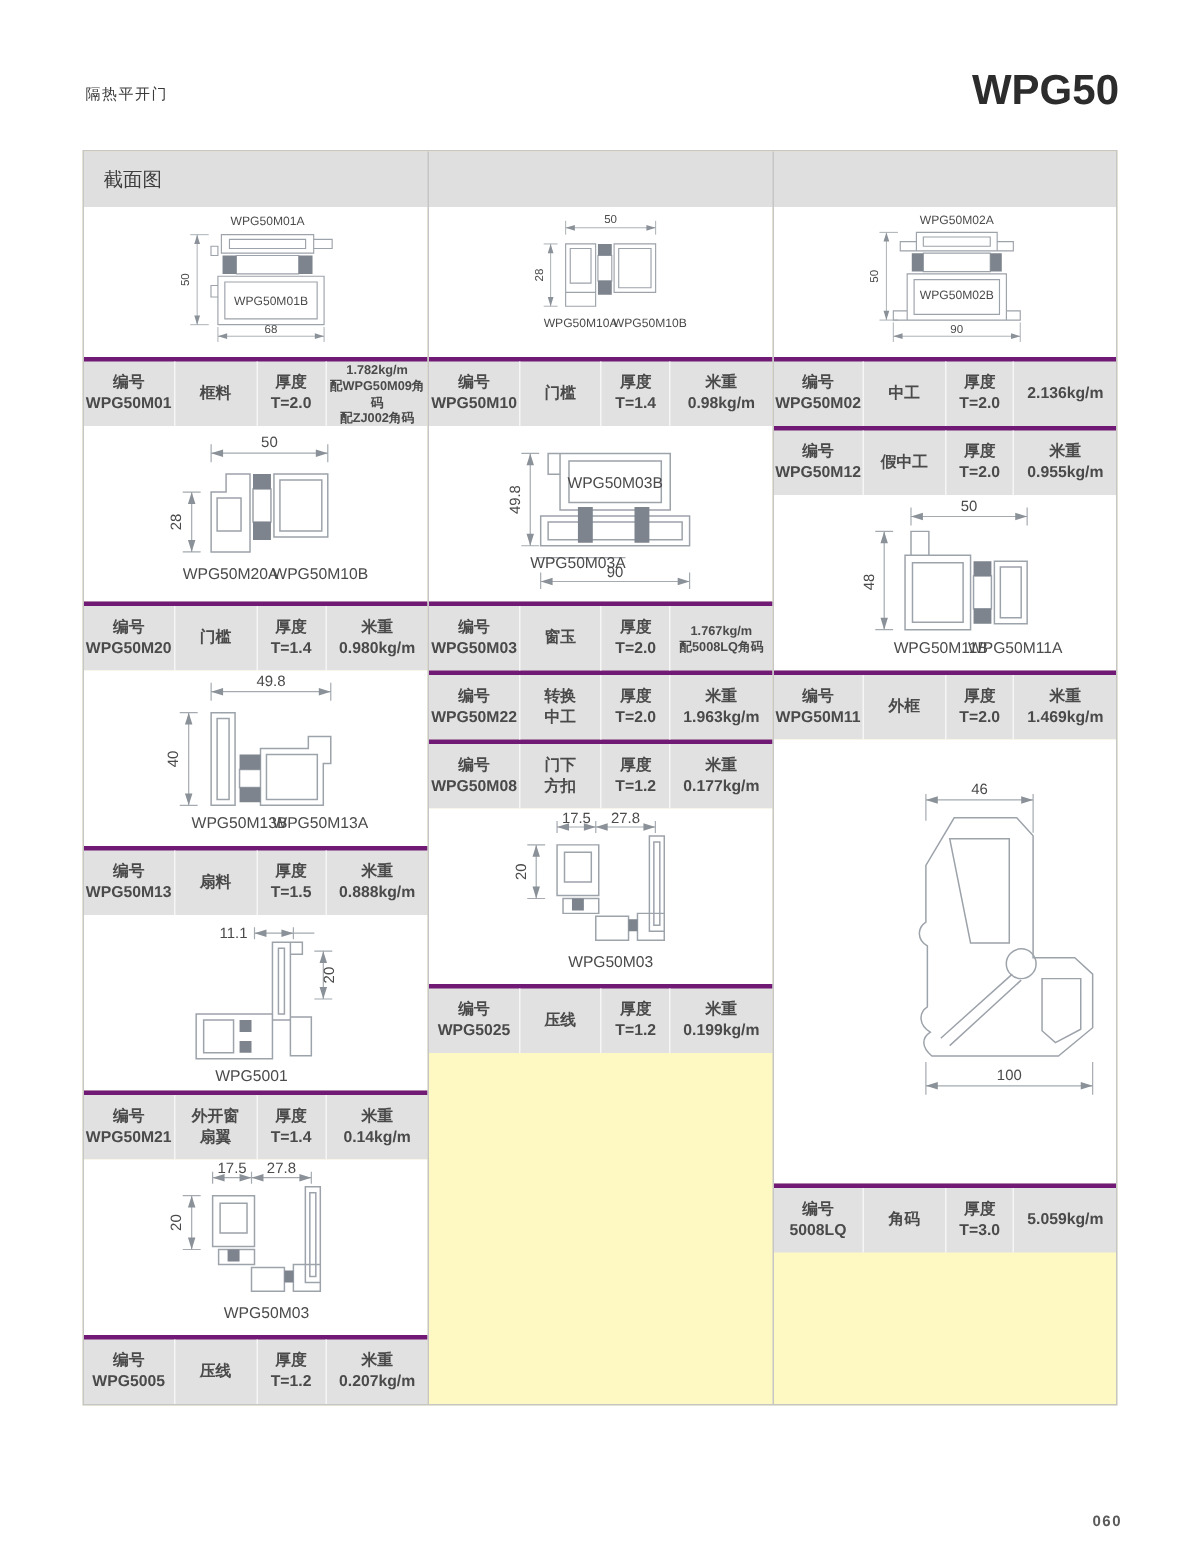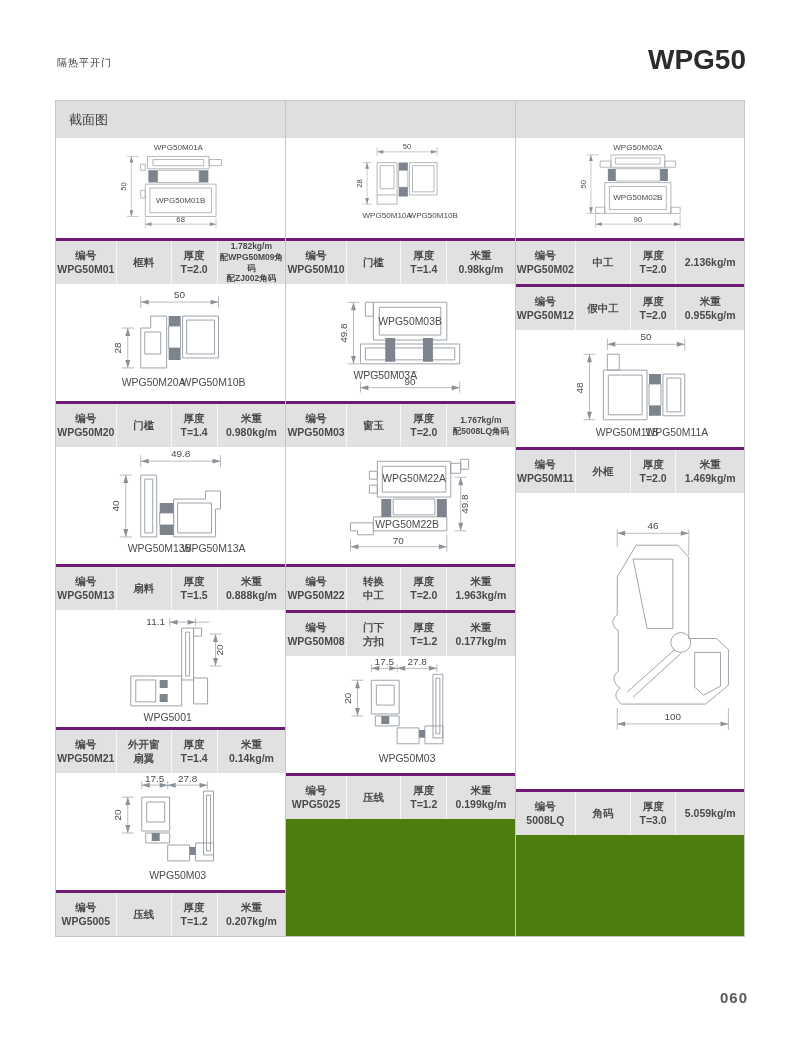--- a/index.html
+++ b/index.html
@@ -1,33 +1,33 @@
 <!DOCTYPE html>
 <html><head>
 <meta charset="utf-8">
 <style>
   html,body{margin:0;padding:0;background:#fff;}
   body{width:800px;height:1042px;position:relative;font-family:"Liberation Sans",sans-serif;color:#3f3f3f;}
   .page-title{position:absolute;left:57px;top:56px;font-size:10px;letter-spacing:1px;color:#3a3a3a;}
   .brand{position:absolute;right:54px;top:44px;font-size:28px;font-weight:bold;color:#2c2c2c;letter-spacing:0;}
-  .table{position:absolute;left:55px;top:100px;width:690px;border:1px solid #c6c6c6;background:#4d7c0f;box-sizing:border-box;}
+  .table{position:absolute;left:55px;top:100px;width:690px;border:1px solid #c6c6c6;background:#fef9c3;box-sizing:border-box;}
   .sec-hdr{display:grid;grid-template-columns:1fr 1fr 1fr;height:37px;background:#dfdfdf;}
   .sec-hdr .sh-cell{display:flex;align-items:center;padding-left:13px;font-size:13px;color:#3e3e3e;}
   .sec-hdr .sh-cell + .sh-cell{border-left:1px solid #c6c6c6;}
   .cols{display:grid;grid-template-columns:1fr 1fr 1fr;}
   .col + .col{border-left:1px solid #c6c6c6;}
   .draw{height:117px;background:#fff;}
   .draw.h130{height:100px;}
   .draw.h277{height:296px;}
   .draw svg{display:block;width:100%;height:100%;}
   .strip{height:43px;background:#e1e1e1;display:grid;grid-template-columns:26fr 24fr 20fr 30fr;border-top:3px solid #701a75;font-weight:bold;}
   .s-col{display:flex;flex-direction:column;align-items:center;justify-content:center;text-align:center;font-size:10.5px;color:#4a4a4a;line-height:1.28;padding:0 2px;overflow:hidden;}
   .s-col + .s-col{border-left:1px solid #f6f6f6;}
   .s-col.tiny{font-size:8.5px;line-height:1.25;}
-  .page-num{position:absolute;right:52px;bottom:36px;font-size:15px;font-weight:bold;color:#5a5a5a;letter-spacing:1px;text-align:center;}
+  .page-num{position:absolute;right:52px;bottom:22px;font-size:10px;font-weight:bold;color:#5a5a5a;letter-spacing:1px;text-align:center;}
   
   .p{fill:none;stroke:#9da3aa;stroke-width:1;}
   .pf{fill:#7d848d;stroke:none;}
   .dl{fill:none;stroke:#a4aab0;stroke-width:0.8;}
   .da{fill:#8b9198;stroke:none;}
   svg text{fill:#4b4b4b;}
   .dt{font-size:10px;text-anchor:middle;}
   .lt{font-size:10.5px;text-anchor:middle;}
 </style>
 </head>
@@ -259,32 +259,20 @@
         <div class="s-col">
             <div>厚度</div>
             <div>T=2.0</div>
           </div>
         <div class="s-col tiny">
             <div>1.767kg/m</div>
             <div>配5008LQ角码</div>
           </div>
       </div>
 
-      <div class="draw">
-        <svg viewBox="0 0 230 117">
-          <path class="p" d="M92,14 H166 V50 H92 Z M97,19 H161 V45 H97 Z M166,16 H176 V26 H166 Z M176,12 H184 V22 H176 Z M84,24 H92 V32 H84 Z M84,38 H92 V46 H84 Z M108,52 H150 V68 H108 Z M88,70 H162 V84 H88 Z M65,76 H88 V88 H72 V84 H65 Z"></path>
-          <path class="pf" d="M96,52 H106 V70 H96 Z M152,52 H162 V70 H152 Z"></path>
-          <path class="dl" d="M176,30 V84 M170,30 H182 M170,84 H182 M65,100 H162 M65,92 V105 M162,88 V105"></path>
-          <path class="da" d="M176,30 l-2.5,8 l5,0 Z M176,84 l-2.5,-8 l5,0 Z M65,100 l8,-2.5 l0,5 Z M162,100 l-8,-2.5 l0,5 Z"></path>
-          <text class="lt" x="129" y="35">WPG50M22A</text>
-          <text class="lt" x="122" y="81">WPG50M22B</text>
-          <text class="dt" transform="rotate(-90 183 57)" x="183" y="57">49.8</text>
-          <text class="dt" x="113" y="97">70</text>
-        </svg>
-      </div>
       <div class="strip">
         <div class="s-col">
             <div>编号</div>
             <div>WPG50M22</div>
           </div>
         <div class="s-col">
             <div>转换</div>
             <div>中工</div>
           </div>
         <div class="s-col">

